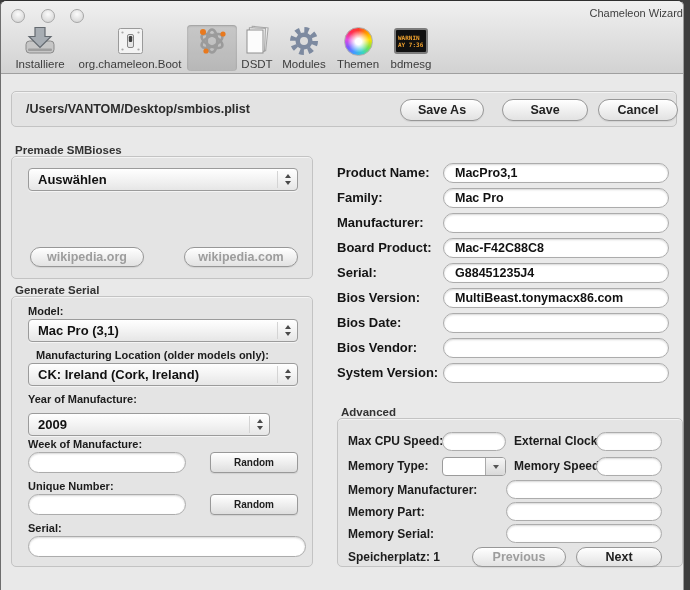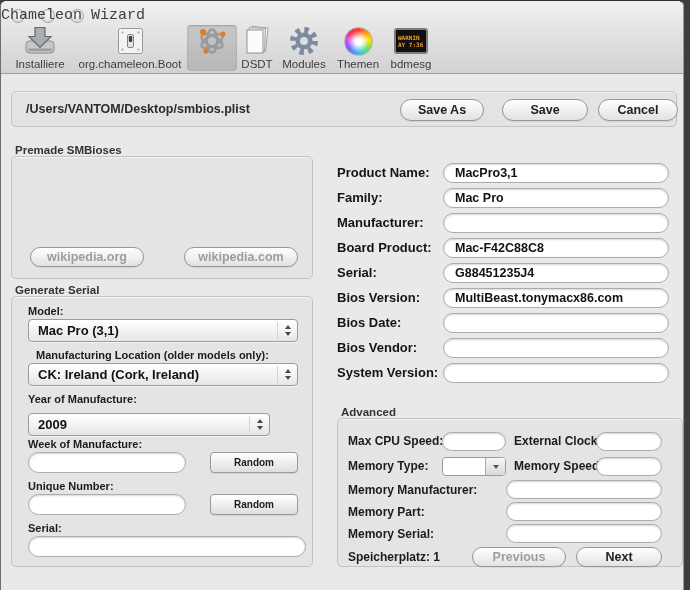--- a/index.html
+++ b/index.html
@@ -16,22 +16,22 @@
   
   .header{
     position:absolute;left:0;top:0;width:100%;height:72px;
     background:linear-gradient(#f0f0f0,#d2d2d2);
     border-bottom:1px solid #9f9f9f;border-radius:6px 6px 0 0;
   }
   .traffic{position:absolute;top:8px;width:14px;height:14px;border-radius:50%;
     background:radial-gradient(circle at 50% 35%, #fbfbfb, #cfcfcf);
     border:1px solid #a6a6a6;box-sizing:border-box;}
   .t1{left:10px}.t2{left:40px}.t3{left:69px}
-  .win-title{position:absolute;top:6px;left:0;width:100%;text-align:left;
-    font-size:15px;color:#3e3e3e;font-family:Liberation Mono, monospace;}
+  .win-title{position:absolute;top:6px;left:0;width:100%;text-align:right;
+    font-size:11px;color:#3e3e3e;}
   .tb-item{position:absolute;top:24px;height:46px;display:flex;flex-direction:column;
     align-items:center;justify-content:flex-start;border-radius:4px;cursor:default;}
   .tb-item .ic{height:32px;display:flex;align-items:center;justify-content:center;}
   .tb-item .lbl{font-size:11.5px;color:#3c3c3c;margin-top:1px;white-space:nowrap;}
   .tb-item.selected{background:rgba(0,0,0,0.13);box-shadow:inset 0 1px 2px rgba(0,0,0,0.22);}
   .themen-wheel{width:27px;height:27px;border-radius:50%;border:1px solid #b0b0b0;
     background:
       radial-gradient(circle at 50% 50%, #ffffff 0 16%, rgba(255,255,255,0) 58%),
       conic-gradient(#ff3b30,#ff9500,#ffe000,#7ae24c,#38d3c5,#3fa0ff,#7a5cff,#e24ce0,#ff2d55,#ff3b30);}
   .bdmesg-screen{width:34px;height:26px;background:#101010;border:2px solid #7c7c7c;
@@ -175,20 +175,28 @@
 
   <div class="groupbox" style="left:10px;top:90px;width:666px;height:36px;background:#e3e3e3;">
     <div class="pathtext" style="left:14px;top:10px;">/Users/VANTOM/Desktop/smbios.plist</div>
     <button class="pill-btn" style="left:388px;top:7px;width:84px;height:22px;">Save As</button>
     <button class="pill-btn" style="left:490px;top:7px;width:86px;height:22px;">Save</button>
     <button class="pill-btn" style="left:586px;top:7px;width:80px;height:22px;">Cancel</button>
   </div>
 
   <div class="sec-label" style="left:14px;top:143px;">Premade SMBioses</div>
   <div class="groupbox" style="left:10px;top:155px;width:302px;height:123px;">
+    <div class="popup" style="left:16px;top:11px;width:270px;height:23px;">
+      <span>Auswählen</span>
+      <span class="sep"></span>
+      <span class="arrows">
+          <span class="arr-up"></span>
+          <span class="arr-dn"></span>
+        </span>
+    </div>
     <button class="pill-btn disabled" style="left:18px;top:90px;width:114px;height:20px;">wikipedia.org</button>
     <button class="pill-btn disabled" style="left:172px;top:90px;width:114px;height:20px;">wikipedia.com</button>
   </div>
 
   <div class="sec-label" style="left:14px;top:283px;">Generate Serial</div>
   <div class="groupbox" style="left:10px;top:295px;width:302px;height:271px;">
     <div class="form-label" style="left:16px;top:8px;">Model:</div>
     <div class="popup" style="left:16px;top:22px;width:270px;height:23px;">
       <span>Mac Pro (3,1)</span>
       <span class="sep"></span>

